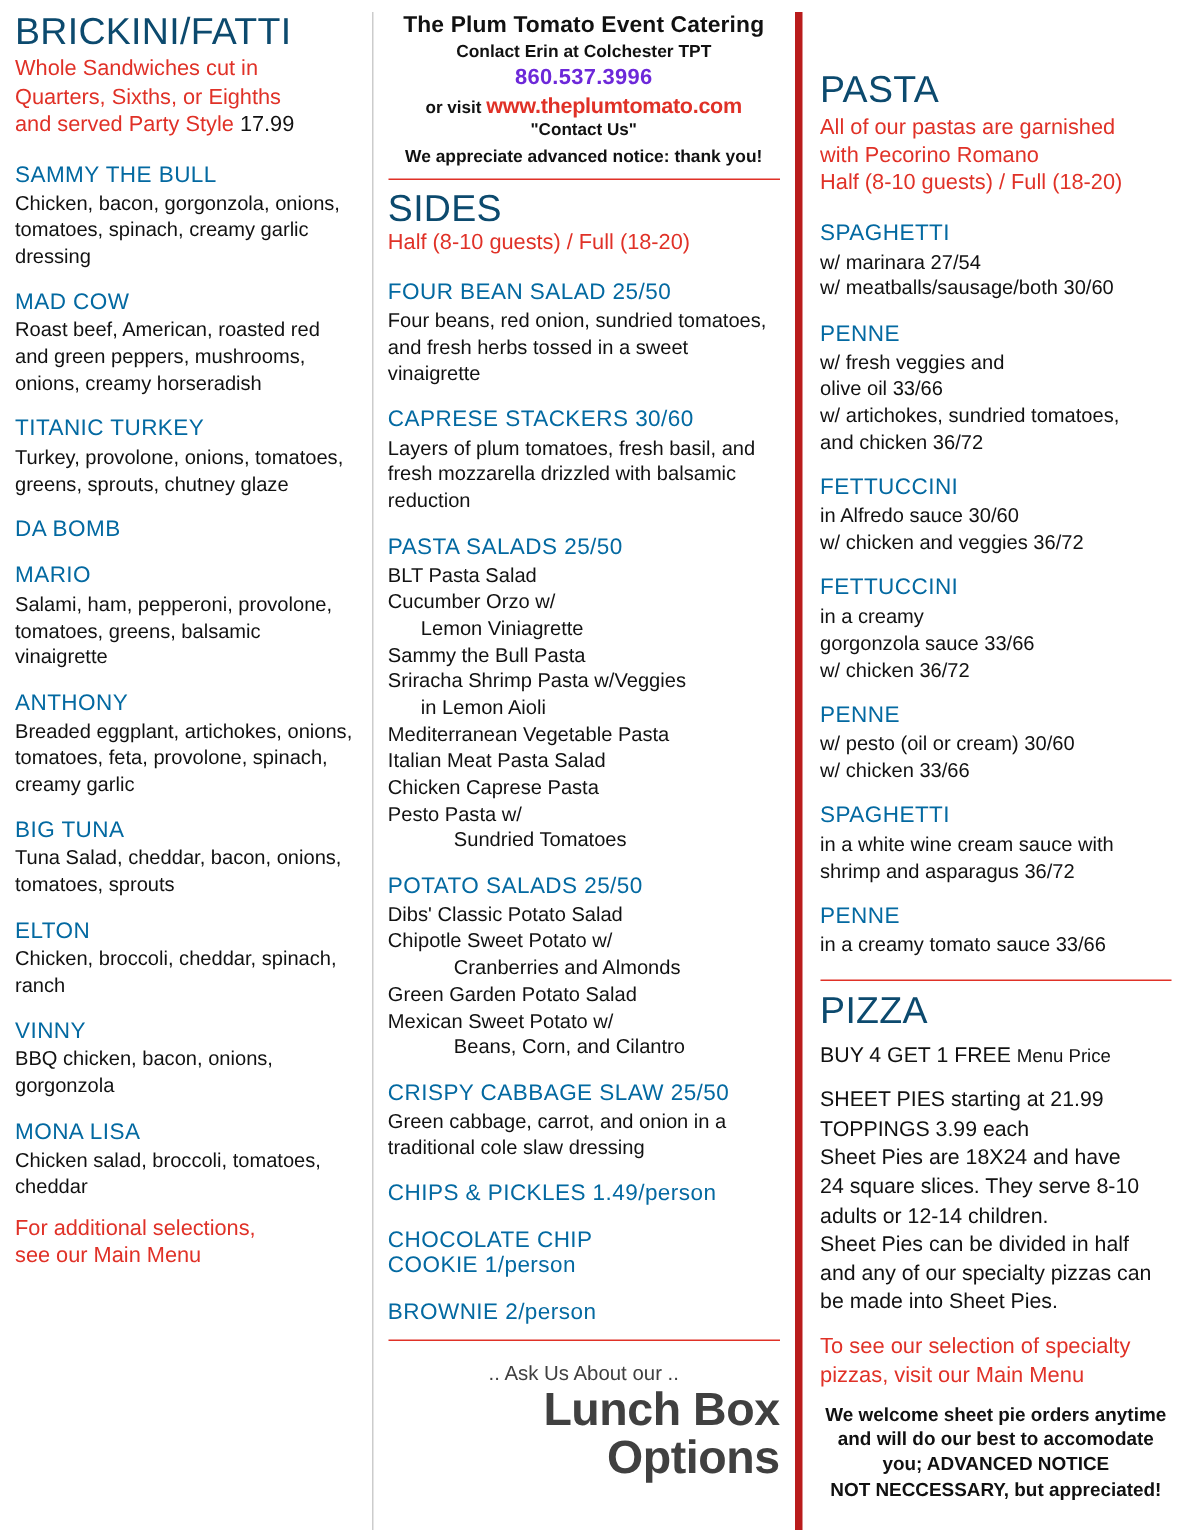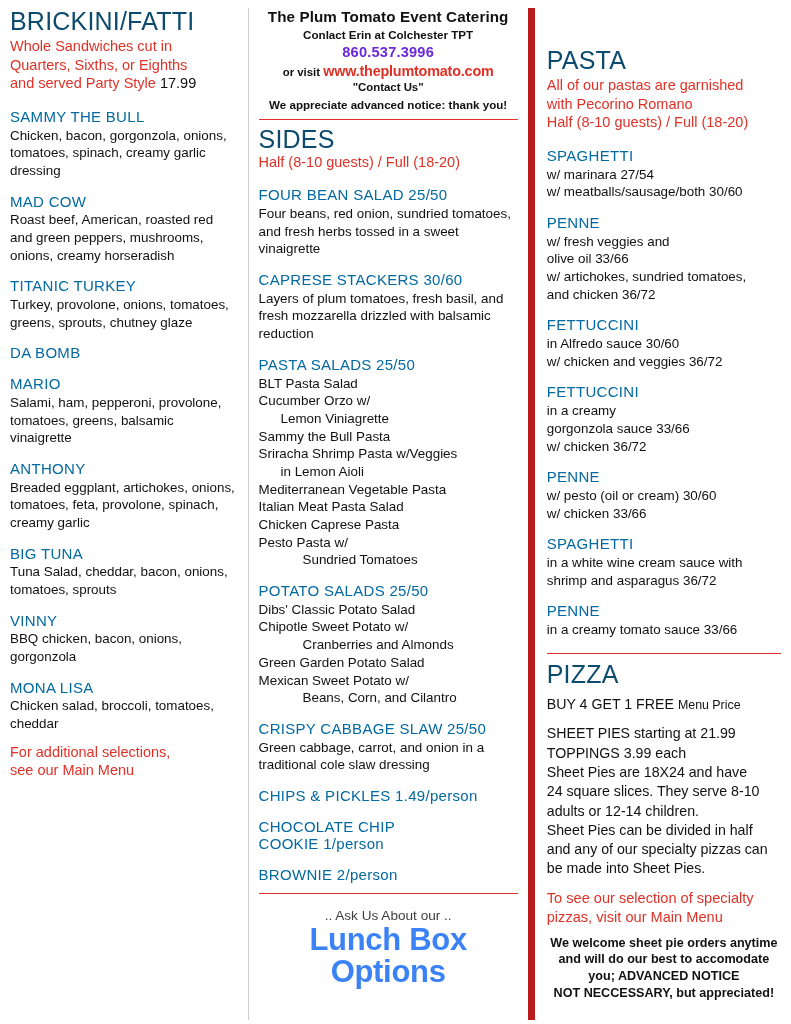--- a/index.html
+++ b/index.html
@@ -20,21 +20,21 @@
     height: 1024px;
     display: flex;
     flex-direction: row;
     padding: 8px 10px 4px 10px;
   }
   .col {
     display: flex;
     flex-direction: column;
   }
   .col-left { width: 247px; padding-right: 10px; }
-  .col-mid  { width: 298px; padding: 0 10px; border-left: 1px solid #cccccc; border-right: 7px solid #b91c1c;}
+  .col-mid  { width: 298px; padding: 0 10px; border-left: 1px solid #cccccc; border-right: 5px solid #b91c1c;}
   .col-right{ width: 256px; padding-left: 12px; margin-top: 39px; }
 
   
   .section-title {
     font-size: 25px;
     color: #0c4a6e;
     letter-spacing: .2px;
     margin: 0 0 3px 0;
     line-height: 1.05;
     font-weight: 400;
@@ -123,24 +123,24 @@
   }
 
   
   .ask-line {
     text-align: center;
     font-size: 13.6px;
     color: #404040;
     margin-top: 7px;
   }
   .lunchbox {
-    text-align: center;
+    text-align: right;
     font-size: 31px;
     font-weight: bold;
-    color: #3b82f6;
+    color: #404040;
     letter-spacing: -0.3px;
     line-height: 1.05;
     margin-top: 1px;
   }
 
   
   .pizza-line { font-size: 14.2px; line-height: 1.36; color:#111; }
   .pizza-line .small { font-size: 12.4px; }
   .specialty {
     color: #e03127;
@@ -190,20 +190,24 @@
       <div class="item-name">MARIO</div>
       <div class="item-desc">Salami, ham, pepperoni, provolone, tomatoes, greens, balsamic vinaigrette</div>
     </div>
     <div class="item">
       <div class="item-name">ANTHONY</div>
       <div class="item-desc">Breaded eggplant, artichokes, onions, tomatoes, feta, provolone, spinach, creamy garlic</div>
     </div>
     <div class="item">
       <div class="item-name">BIG TUNA</div>
       <div class="item-desc">Tuna Salad, cheddar, bacon, onions, tomatoes, sprouts</div>
+    </div>
+    <div class="item">
+      <div class="item-name">ELTON</div>
+      <div class="item-desc">Chicken, broccoli, cheddar, spinach, ranch</div>
     </div>
     <div class="item">
       <div class="item-name">VINNY</div>
       <div class="item-desc">BBQ chicken, bacon, onions, gorgonzola</div>
     </div>
     <div class="item">
       <div class="item-name">MONA LISA</div>
       <div class="item-desc">Chicken salad, broccoli, tomatoes, cheddar</div>
     </div>
 

